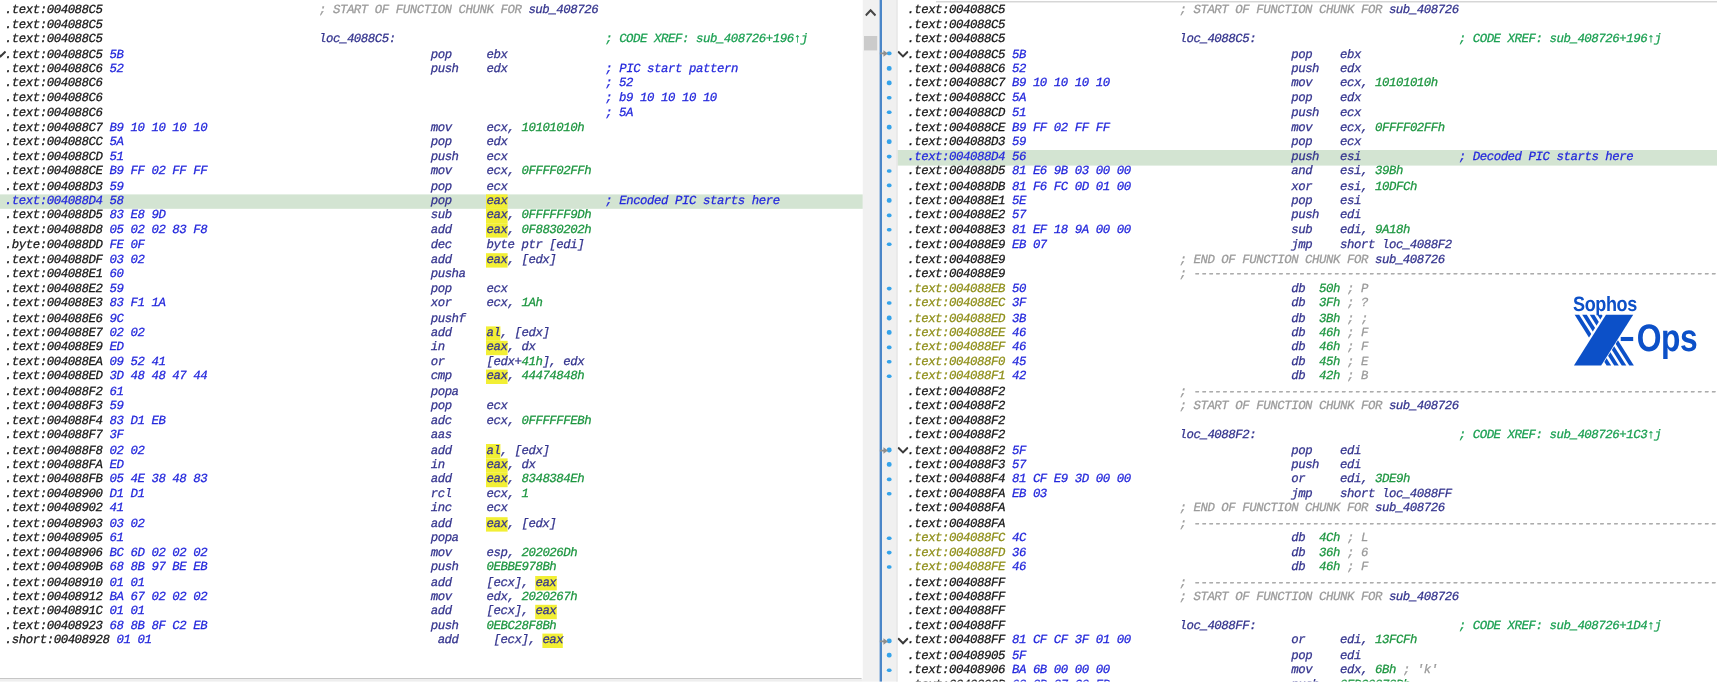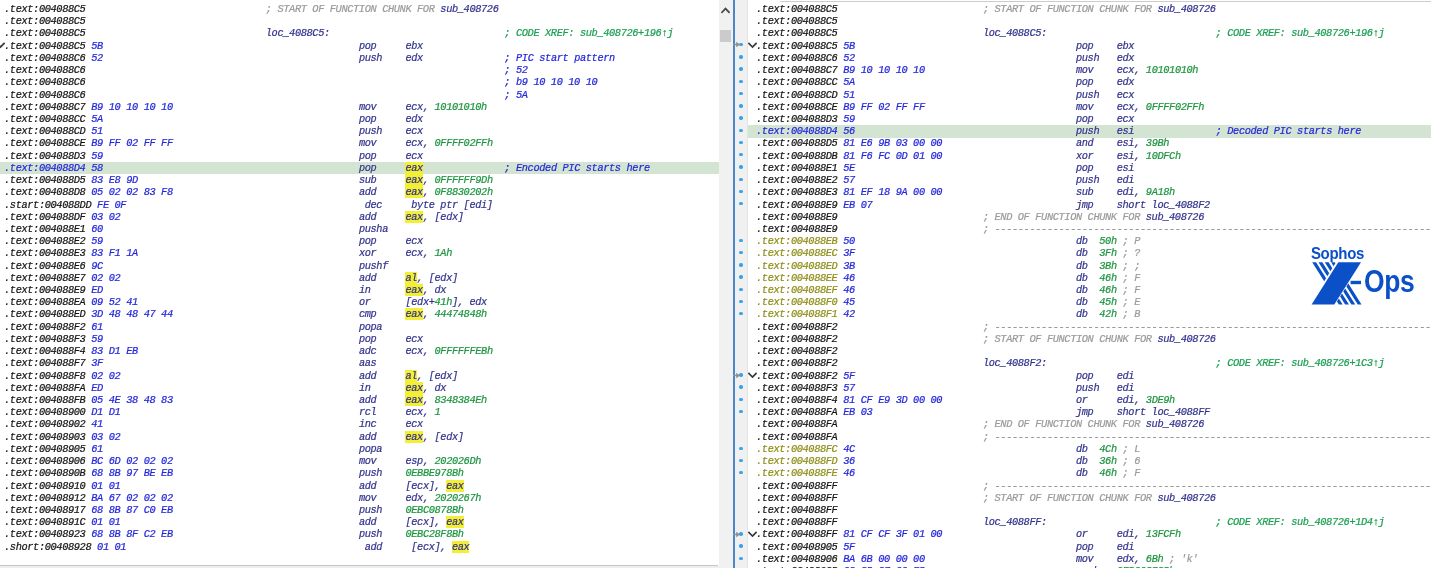--- a/index.html
+++ b/index.html
@@ -33,21 +33,21 @@
 <div class="l"><span class="a">.text:004088C6</span>                                                                        <span class="b">; b9 10 10 10 10</span></div>
 <div class="l"><span class="a">.text:004088C6</span>                                                                        <span class="b">; 5A</span></div>
 <div class="l"><span class="a">.text:004088C7</span> <span class="b">B9 10 10 10 10</span>                                <span class="n">mov</span>     <span class="n">ecx, </span><span class="g">10101010h</span></div>
 <div class="l"><span class="a">.text:004088CC</span> <span class="b">5A</span>                                            <span class="n">pop</span>     <span class="n">edx</span></div>
 <div class="l"><span class="a">.text:004088CD</span> <span class="b">51</span>                                            <span class="n">push</span>    <span class="n">ecx</span></div>
 <div class="l"><span class="a">.text:004088CE</span> <span class="b">B9 FF 02 FF FF</span>                                <span class="n">mov</span>     <span class="n">ecx, </span><span class="g">0FFFF02FFh</span></div>
 <div class="l"><span class="a">.text:004088D3</span> <span class="b">59</span>                                            <span class="n">pop</span>     <span class="n">ecx</span></div>
 <div class="l gr"><span class="b">.text:004088D4</span> <span class="b">58</span>                                            <span class="n">pop</span>     <span class="y">eax</span>              <span class="b">; Encoded PIC starts here</span></div>
 <div class="l"><span class="a">.text:004088D5</span> <span class="b">83 E8 9D</span>                                      <span class="n">sub</span>     <span class="y">eax</span><span class="n">, </span><span class="g">0FFFFFF9Dh</span></div>
 <div class="l"><span class="a">.text:004088D8</span> <span class="b">05 02 02 83 F8</span>                                <span class="n">add</span>     <span class="y">eax</span><span class="n">, </span><span class="g">0F8830202h</span></div>
-<div class="l"><span class="a">.start:004088DD</span> <span class="b">FE 0F</span>                                         <span class="n">dec</span>     <span class="n">byte ptr [edi]</span></div>
+<div class="l"><span class="a">.byte:004088DD</span> <span class="b">FE 0F</span>                                         <span class="n">dec</span>     <span class="n">byte ptr [edi]</span></div>
 <div class="l"><span class="a">.text:004088DF</span> <span class="b">03 02</span>                                         <span class="n">add</span>     <span class="y">eax</span><span class="n">, [edx]</span></div>
 <div class="l"><span class="a">.text:004088E1</span> <span class="b">60</span>                                            <span class="n">pusha</span></div>
 <div class="l"><span class="a">.text:004088E2</span> <span class="b">59</span>                                            <span class="n">pop</span>     <span class="n">ecx</span></div>
 <div class="l"><span class="a">.text:004088E3</span> <span class="b">83 F1 1A</span>                                      <span class="n">xor</span>     <span class="n">ecx, </span><span class="g">1Ah</span></div>
 <div class="l"><span class="a">.text:004088E6</span> <span class="b">9C</span>                                            <span class="n">pushf</span></div>
 <div class="l"><span class="a">.text:004088E7</span> <span class="b">02 02</span>                                         <span class="n">add</span>     <span class="y">al</span><span class="n">, [edx]</span></div>
 <div class="l"><span class="a">.text:004088E9</span> <span class="b">ED</span>                                            <span class="n">in</span>      <span class="y">eax</span><span class="n">, dx</span></div>
 <div class="l"><span class="a">.text:004088EA</span> <span class="b">09 52 41</span>                                      <span class="n">or</span>      <span class="n">[edx+</span><span class="g">41h</span><span class="n">], edx</span></div>
 <div class="l"><span class="a">.text:004088ED</span> <span class="b">3D 48 48 47 44</span>                                <span class="n">cmp</span>     <span class="y">eax</span><span class="n">, </span><span class="g">44474848h</span></div>
 <div class="l"><span class="a">.text:004088F2</span> <span class="b">61</span>                                            <span class="n">popa</span></div>
@@ -58,21 +58,20 @@
 <div class="l"><span class="a">.text:004088FA</span> <span class="b">ED</span>                                            <span class="n">in</span>      <span class="y">eax</span><span class="n">, dx</span></div>
 <div class="l"><span class="a">.text:004088FB</span> <span class="b">05 4E 38 48 83</span>                                <span class="n">add</span>     <span class="y">eax</span><span class="n">, </span><span class="g">8348384Eh</span></div>
 <div class="l"><span class="a">.text:00408900</span> <span class="b">D1 D1</span>                                         <span class="n">rcl</span>     <span class="n">ecx, </span><span class="g">1</span></div>
 <div class="l"><span class="a">.text:00408902</span> <span class="b">41</span>                                            <span class="n">inc</span>     <span class="n">ecx</span></div>
 <div class="l"><span class="a">.text:00408903</span> <span class="b">03 02</span>                                         <span class="n">add</span>     <span class="y">eax</span><span class="n">, [edx]</span></div>
 <div class="l"><span class="a">.text:00408905</span> <span class="b">61</span>                                            <span class="n">popa</span></div>
 <div class="l"><span class="a">.text:00408906</span> <span class="b">BC 6D 02 02 02</span>                                <span class="n">mov</span>     <span class="n">esp, </span><span class="g">202026Dh</span></div>
 <div class="l"><span class="a">.text:0040890B</span> <span class="b">68 8B 97 BE EB</span>                                <span class="n">push</span>    <span class="g">0EBBE978Bh</span></div>
 <div class="l"><span class="a">.text:00408910</span> <span class="b">01 01</span>                                         <span class="n">add</span>     <span class="n">[ecx], </span><span class="y">eax</span></div>
 <div class="l"><span class="a">.text:00408912</span> <span class="b">BA 67 02 02 02</span>                                <span class="n">mov</span>     <span class="n">edx, </span><span class="g">2020267h</span></div>
-<div class="l"><span class="a">.text:00408917</span> <span class="b">68 8B 87 C0 EB</span>                                <span class="n">push</span>    <span class="g">0EBC0878Bh</span></div>
 <div class="l"><span class="a">.text:0040891C</span> <span class="b">01 01</span>                                         <span class="n">add</span>     <span class="n">[ecx], </span><span class="y">eax</span></div>
 <div class="l"><span class="a">.text:00408923</span> <span class="b">68 8B 8F C2 EB</span>                                <span class="n">push</span>    <span class="g">0EBC28F8Bh</span></div>
 <div class="l"><span class="a">.short:00408928</span> <span class="b">01 01</span>                                         <span class="n">add</span>     <span class="n">[ecx], </span><span class="y">eax</span></div>
   </div>
 <div class="panel" id="rp">
     <div class="l"><span class="a">.text:004088C5</span>                         <span class="c">; START OF FUNCTION CHUNK FOR </span><span class="n">sub_408726</span></div>
 <div class="l"><span class="a">.text:004088C5</span></div>
 <div class="l"><span class="a">.text:004088C5</span>                         <span class="n">loc_4088C5:</span>                             <span class="x">; CODE XREF: sub_408726+196↑j</span></div>
 <div class="l"><span class="a">.text:004088C5</span> <span class="b">5B</span>                                      <span class="n">pop</span>    <span class="n">ebx</span></div>
 <div class="l"><span class="a">.text:004088C6</span> <span class="b">52</span>                                      <span class="n">push</span>   <span class="n">edx</span></div>

